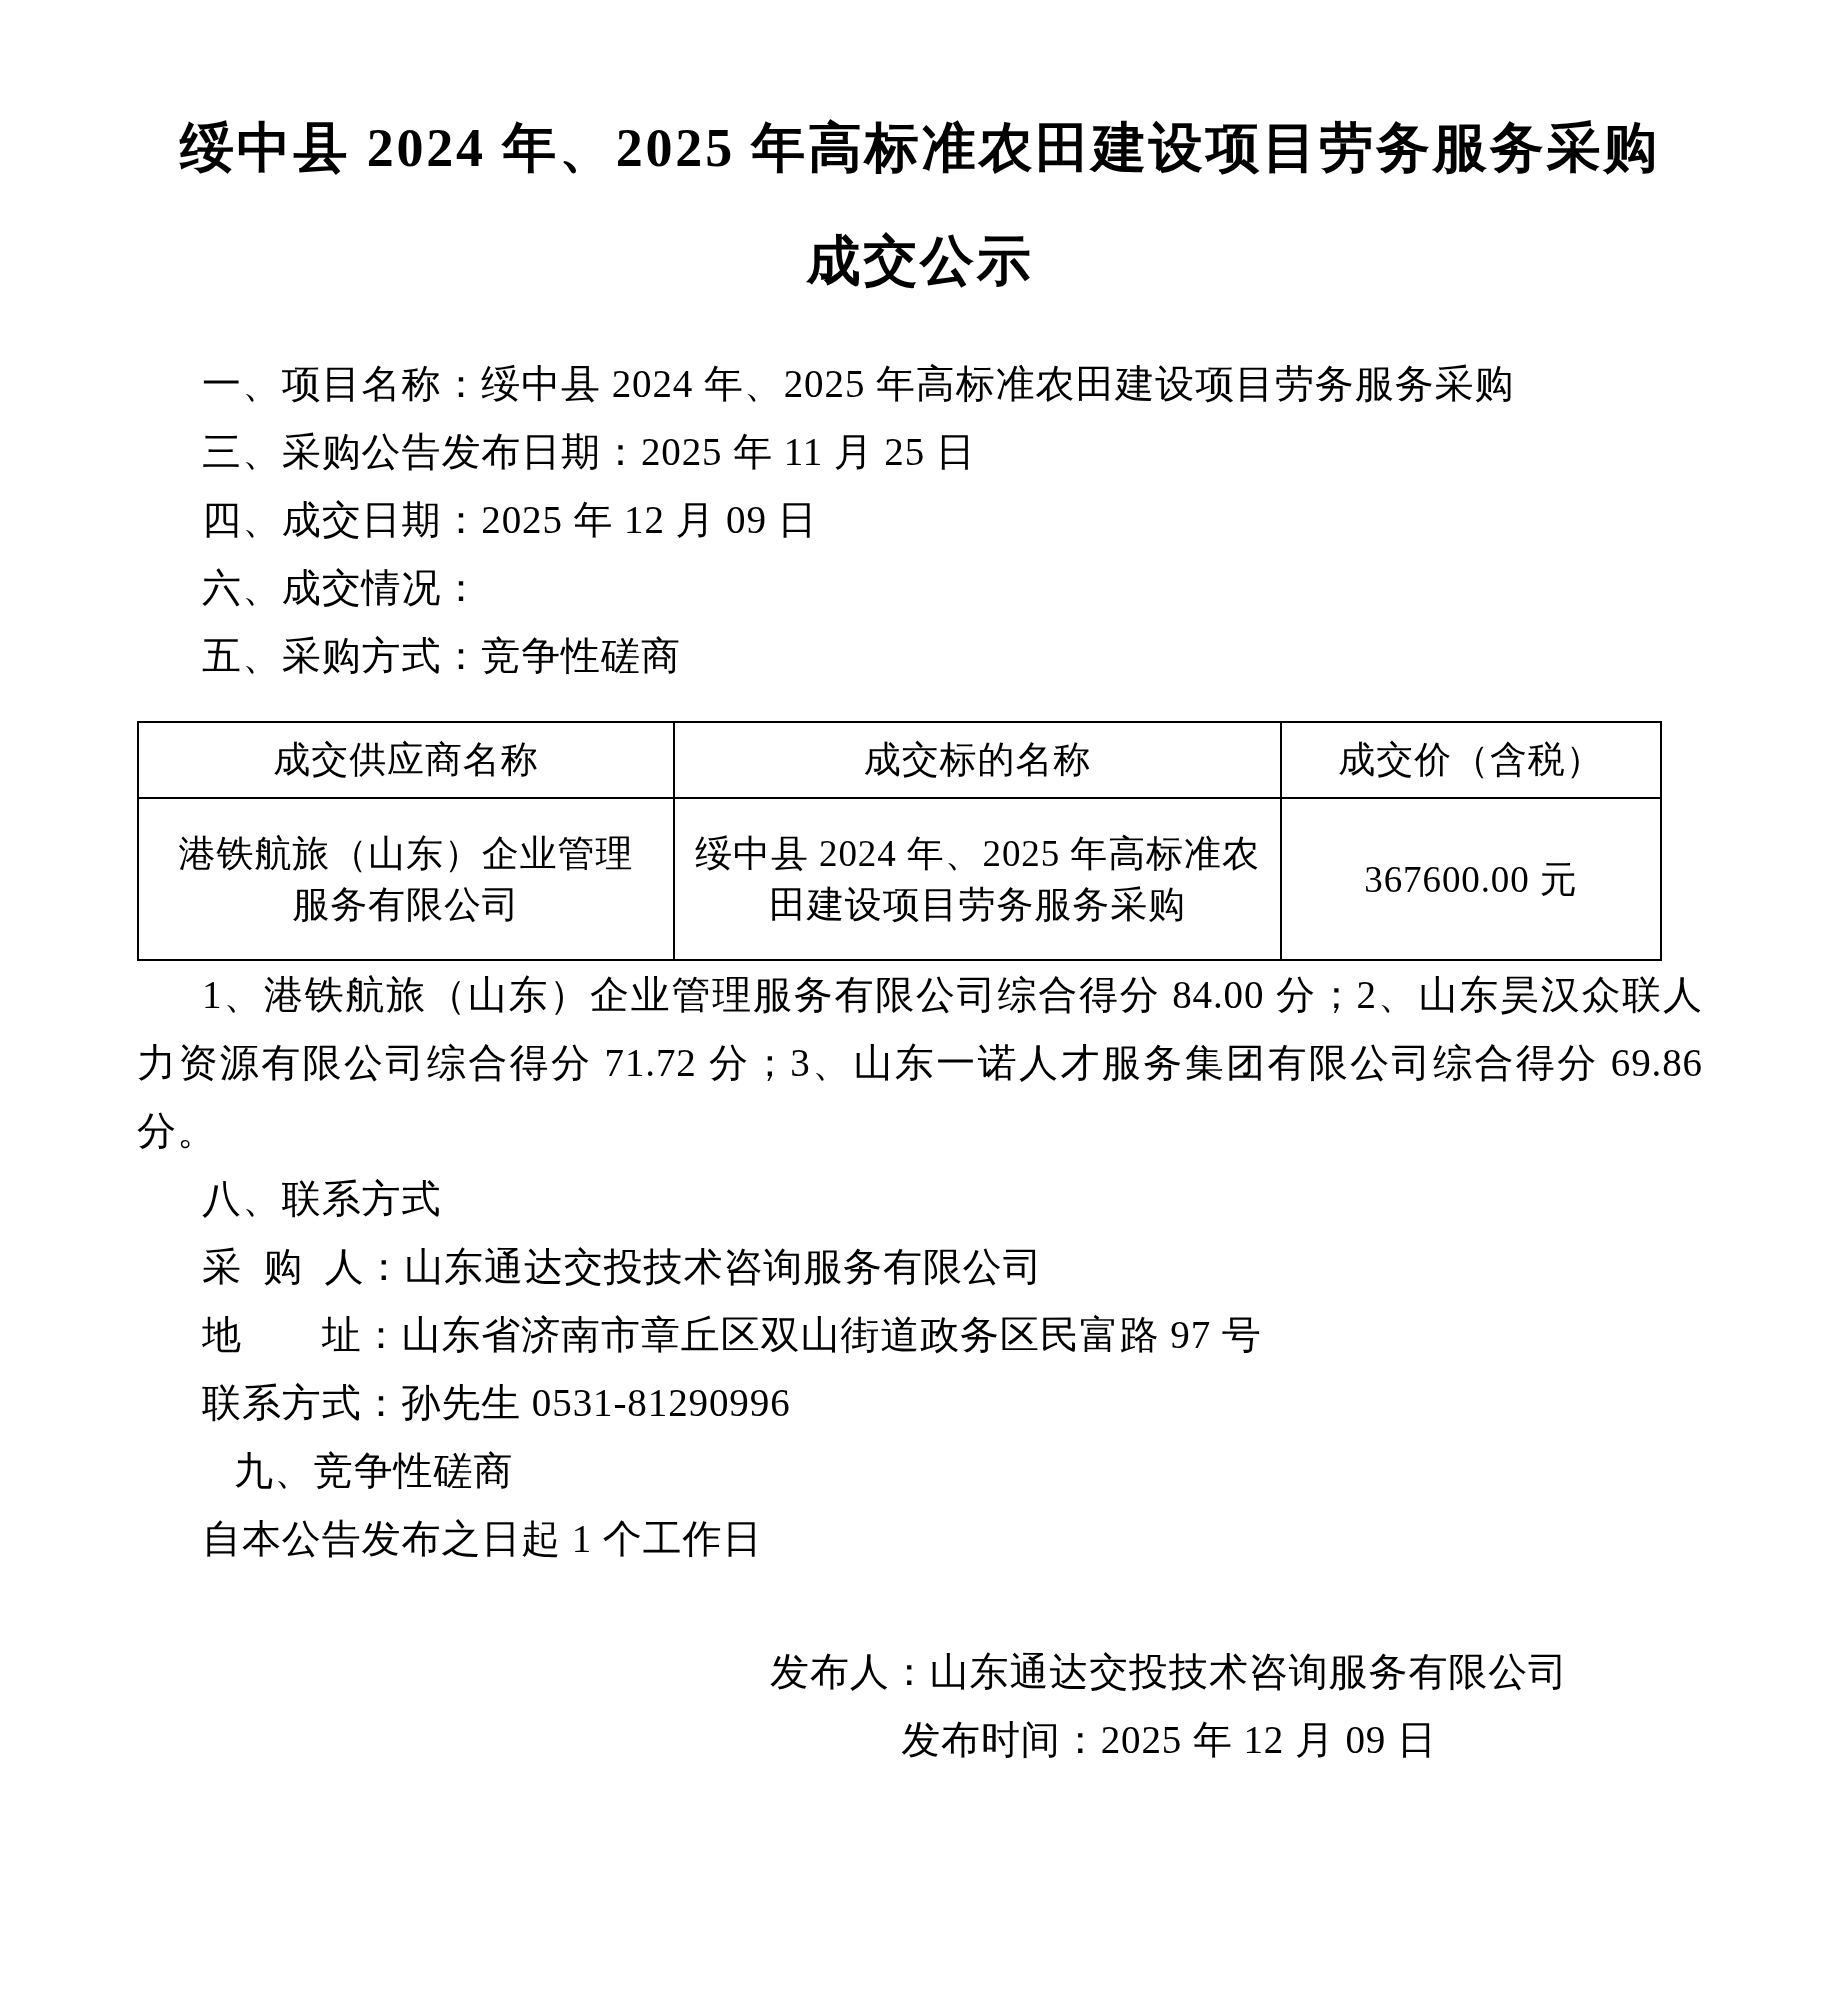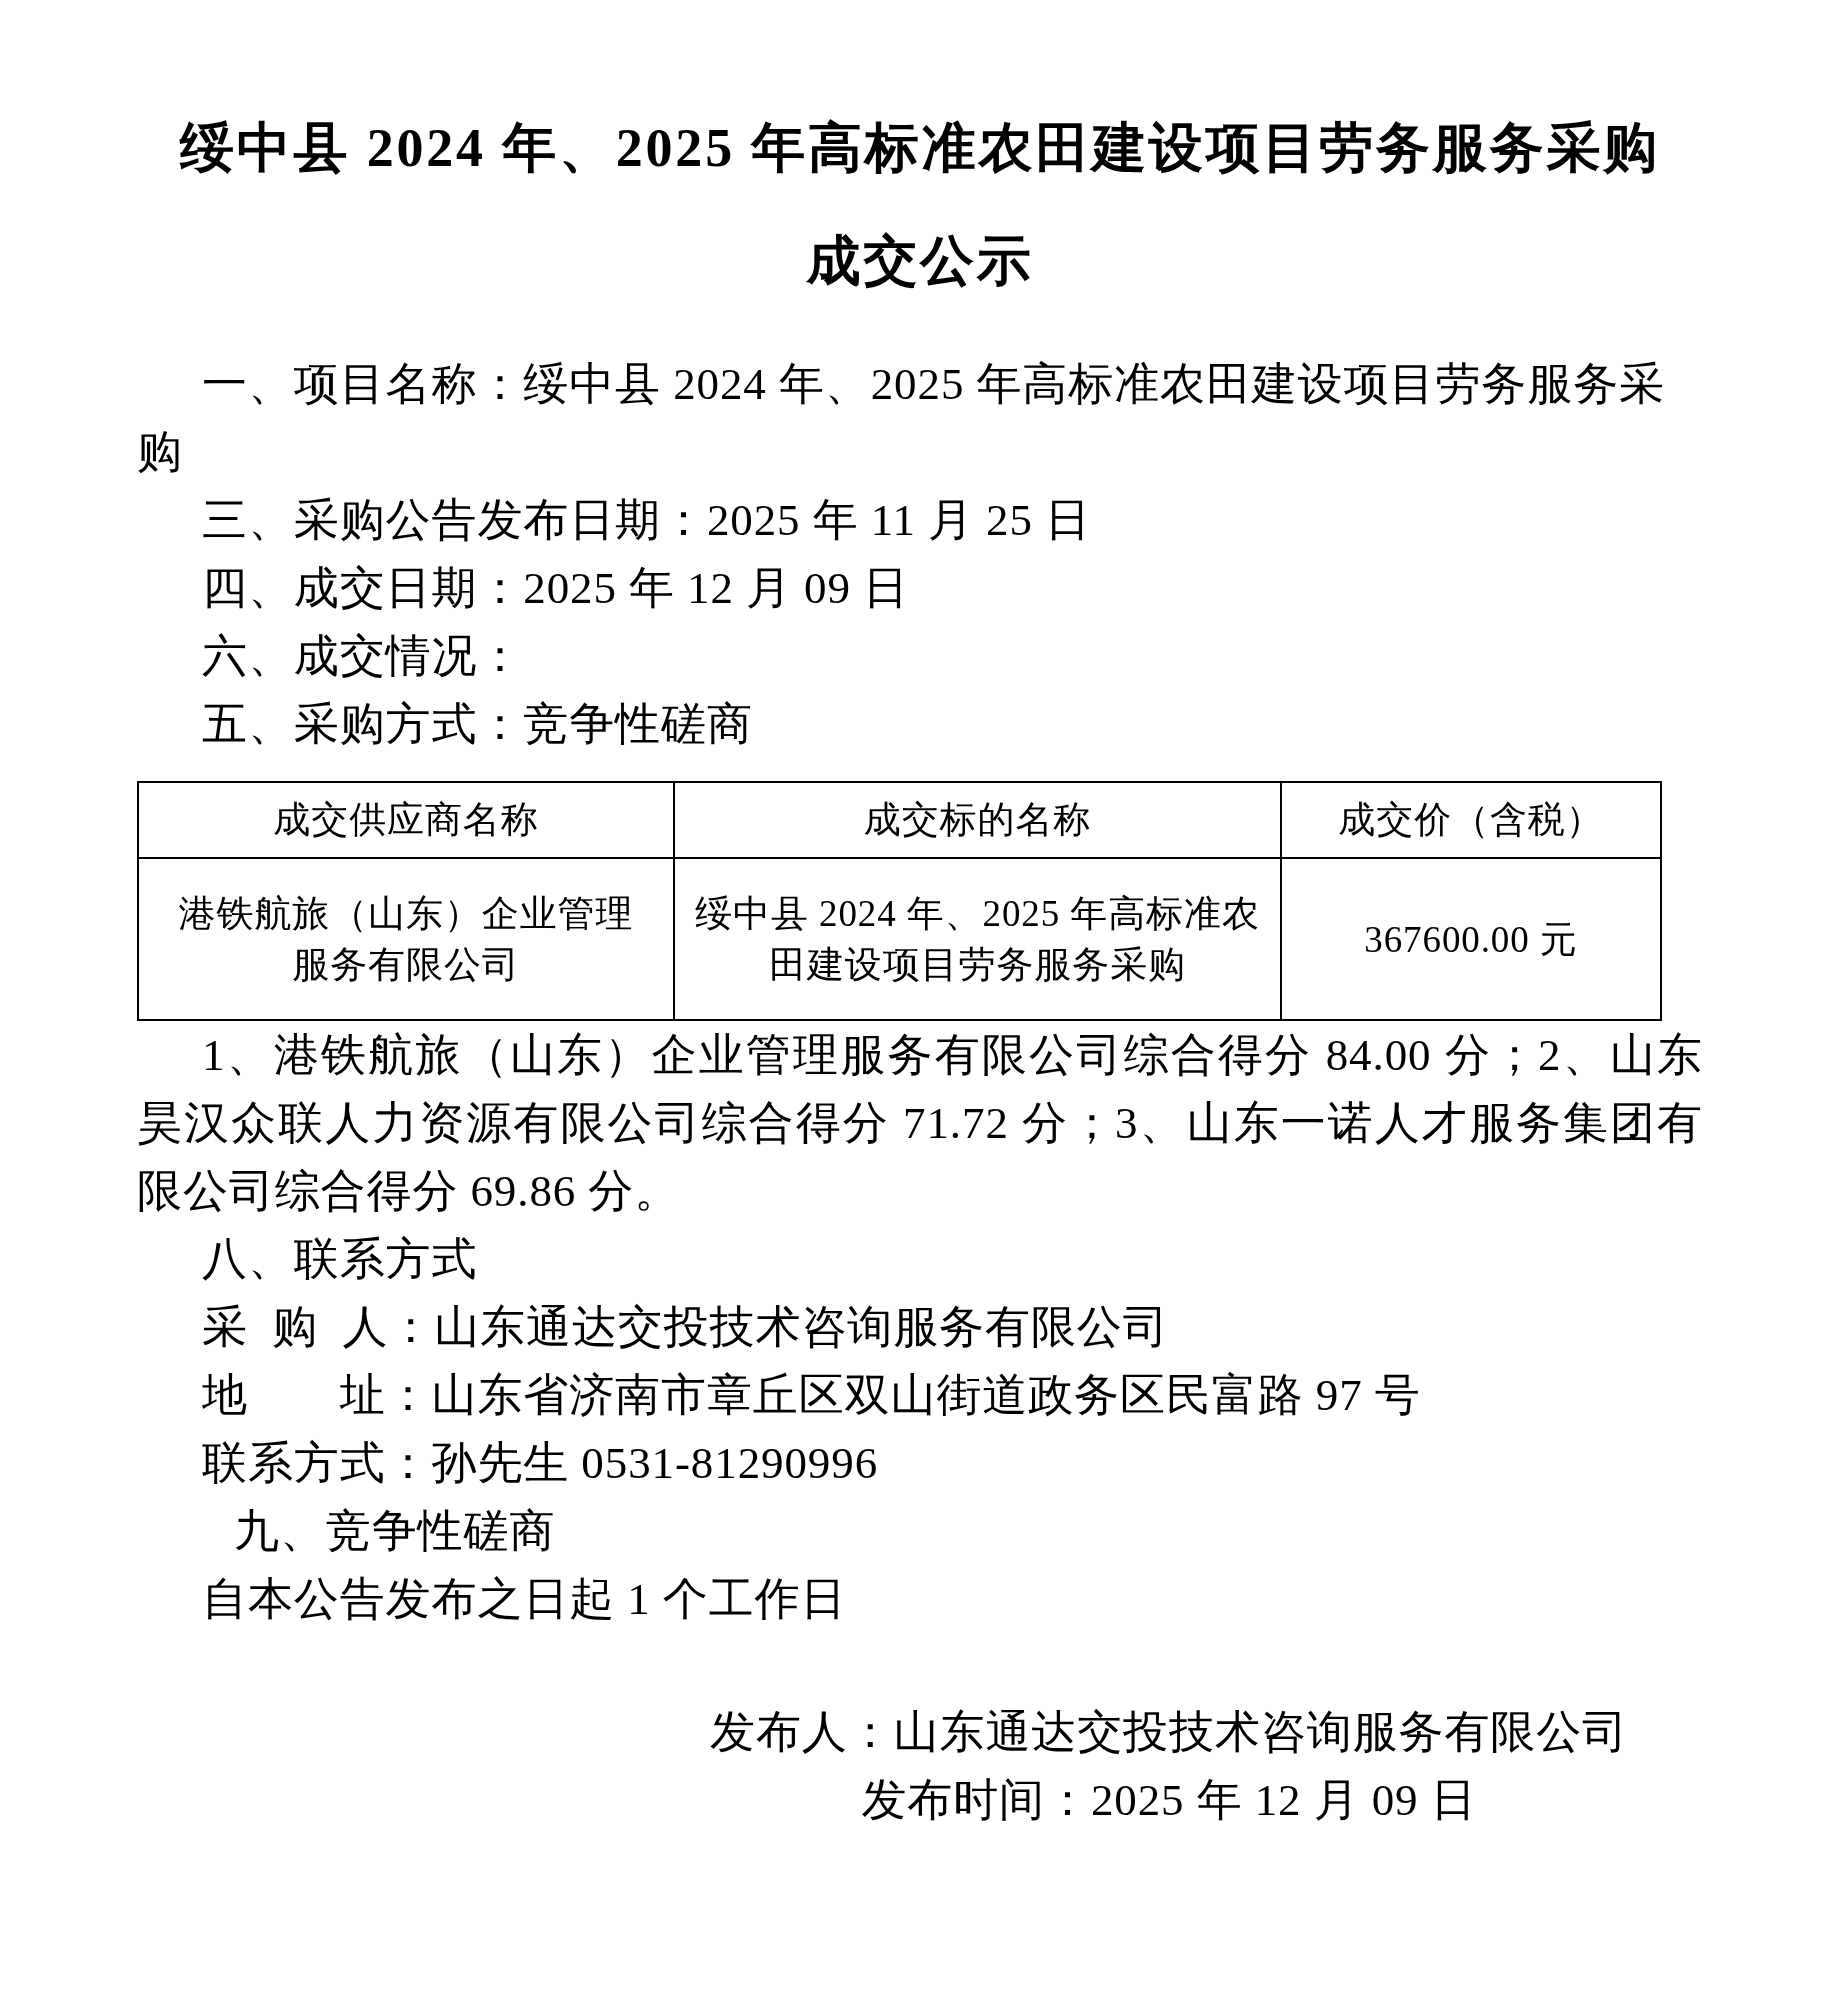--- a/index.html
+++ b/index.html
@@ -18,33 +18,33 @@
   }
   .title {
     font-size: 54px;
     line-height: 113px;
     font-weight: 700;
     letter-spacing: 2.8px;
     text-align: center;
   }
   .title-line { display: block; white-space: pre-wrap; }
   .para {
-    font-size: 45px;
+    font-size: 39px;
     line-height: 68px;
     letter-spacing: 0.9px;
     white-space: pre-wrap;
   }
   .indent { text-indent: 65px; }
   .indent-extra { text-indent: 97px; }
   .first { margin-top: 32px; }
   .justify { text-align: justify; }
 
   .award-table {
     width: 1523px;
-    margin-top: 23px;
+    margin-top: 31px;
     border-collapse: collapse;
     table-layout: fixed;
   }
   .award-table th, .award-table td {
     border: 2.8px solid #000000;
     font-size: 37px;
     font-weight: 400;
     text-align: center;
     vertical-align: middle;
     letter-spacing: 0.9px;

